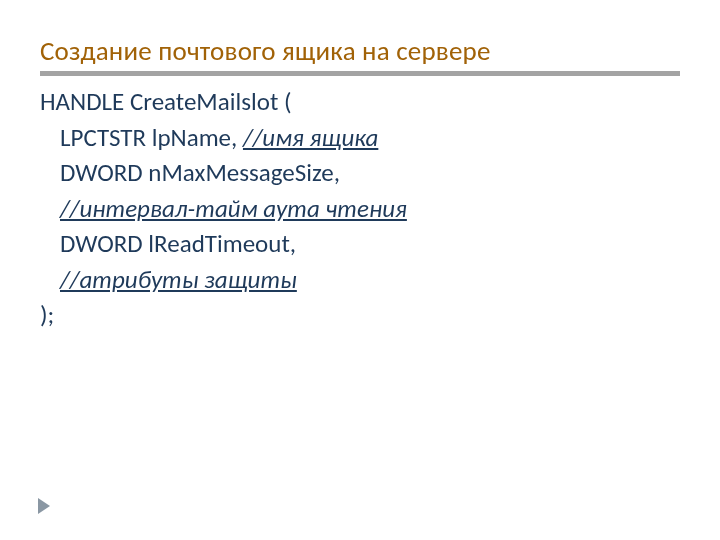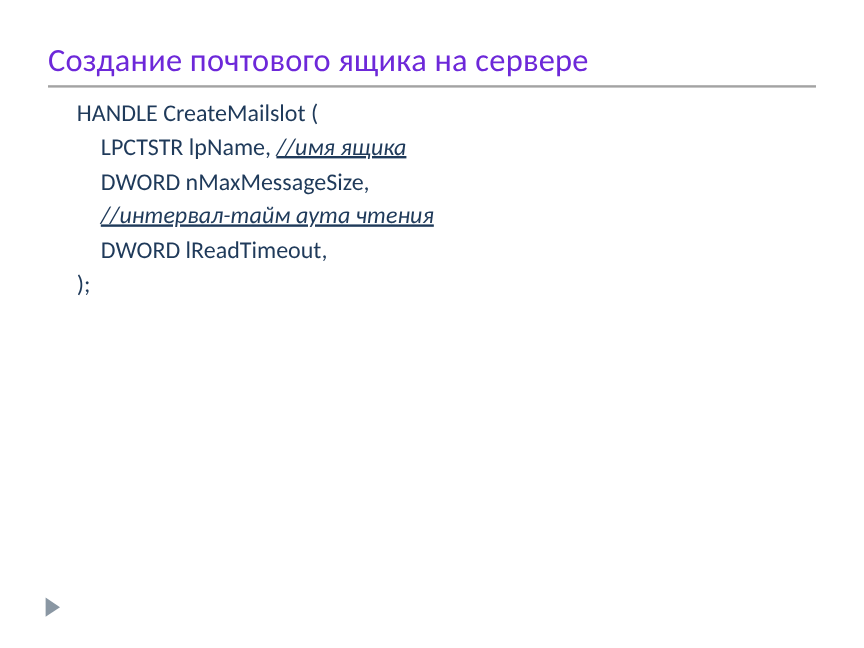--- a/index.html
+++ b/index.html
@@ -7,32 +7,31 @@
       width: 720px;
       height: 540px;
       background: #ffffff;
       font-family: Calibri, "Segoe UI", Arial, sans-serif;
       padding: 34px 40px 30px 40px;
       position: relative;
     }
     .title {
       font-size: 27px;
       font-weight: 400;
-      color: #6d28d9;
+      color: #a16207;
       letter-spacing: 0.2px;
       margin-bottom: 6px;
-      border-bottom: 2px solid #a3a3a3;
+      border-bottom: 5px solid #a3a3a3;
       padding-bottom: 4px;
     }
     .content {
       color: #1f3a5a;
-      font-size: 20px;
+      font-size: 25px;
       line-height: 1.42;
       margin-top: 8px;
-      margin-left: 24px;
     }
     .line-root {
       margin-left: 0;
     }
     .line-indent {
       margin-left: 20px;
     }
     .comment {
       font-style: italic;
       text-decoration: underline;
@@ -58,17 +57,18 @@
 
   <div class="line-indent">
     <span>LPCTSTR lpName, </span><span class="comment">//имя ящика</span>
   </div>
 
   <div class="line-indent">DWORD nMaxMessageSize,</div>
 
   <div class="line-indent comment">//интервал-тайм аута чтения</div>
   <div class="line-indent">DWORD lReadTimeout,</div>
 
+  <div class="line-indent comment">//атрибуты защиты</div>
 
   <div class="line-root">);</div>
 </div>
 
 <div class="arrow"></div>
 
 </body></html>

